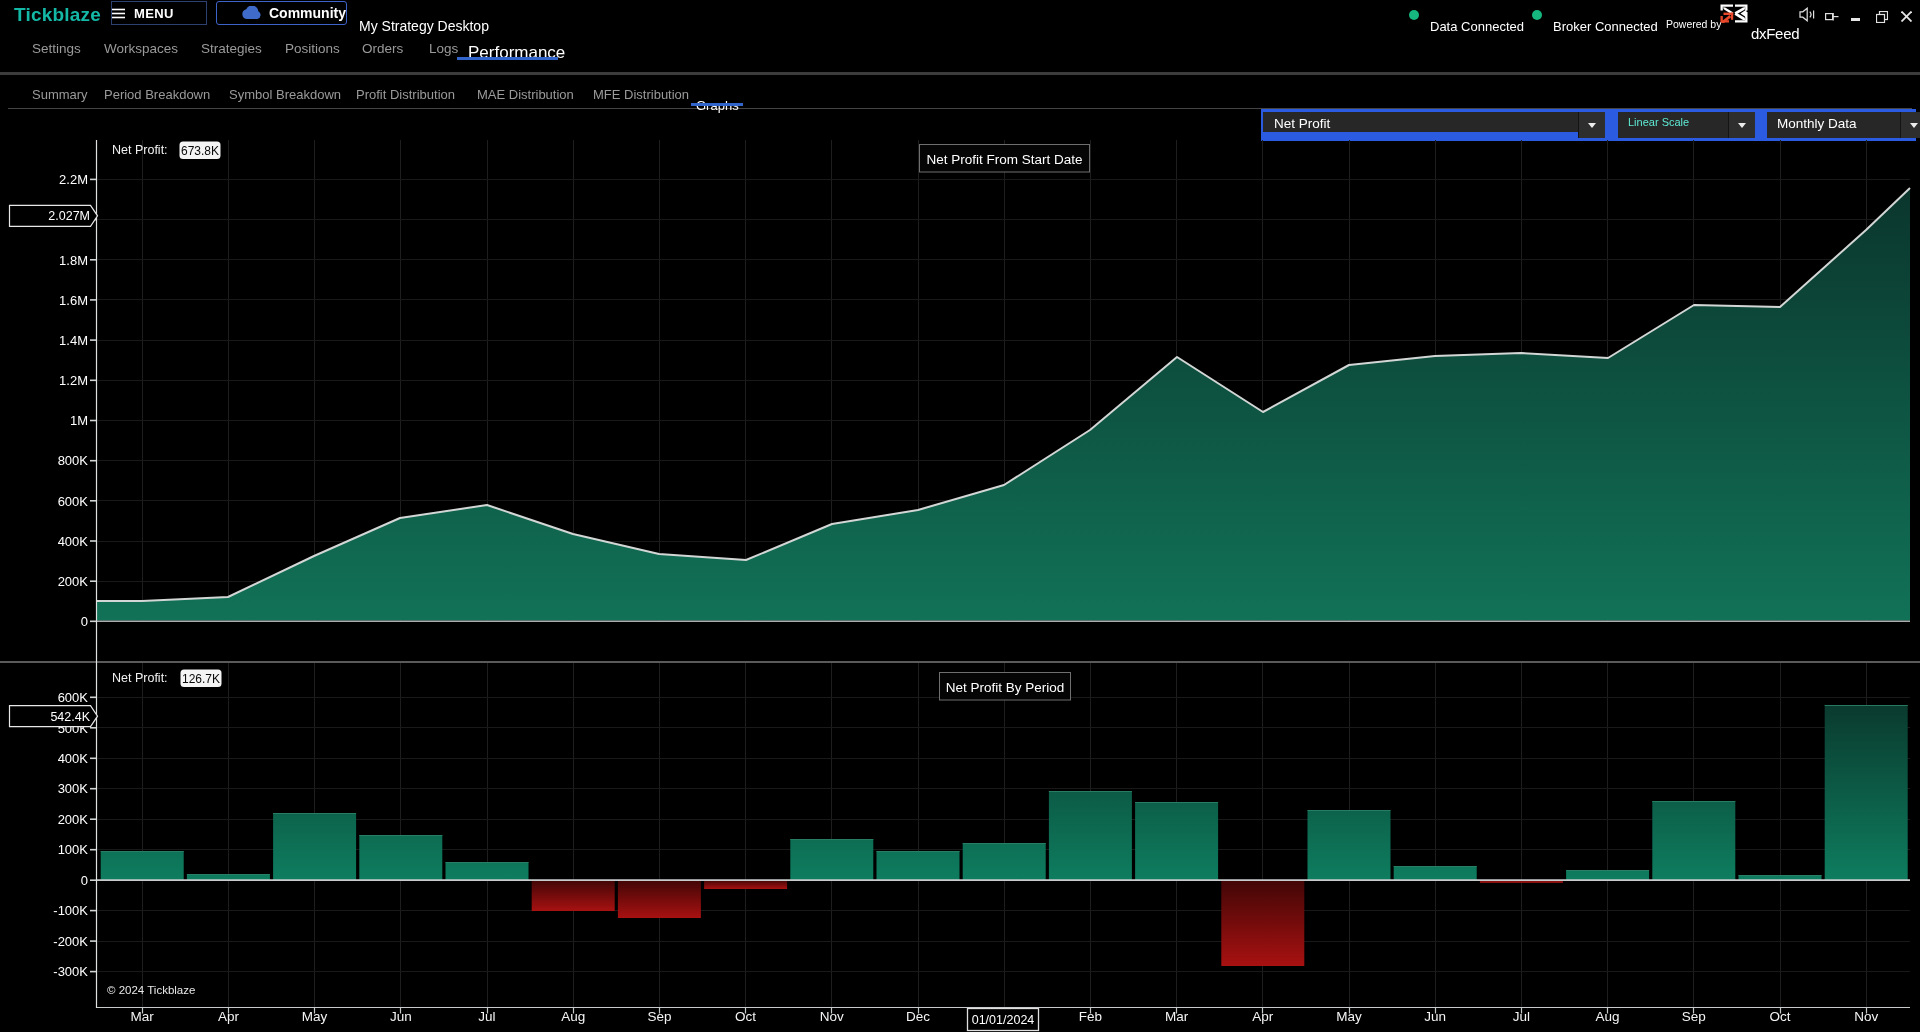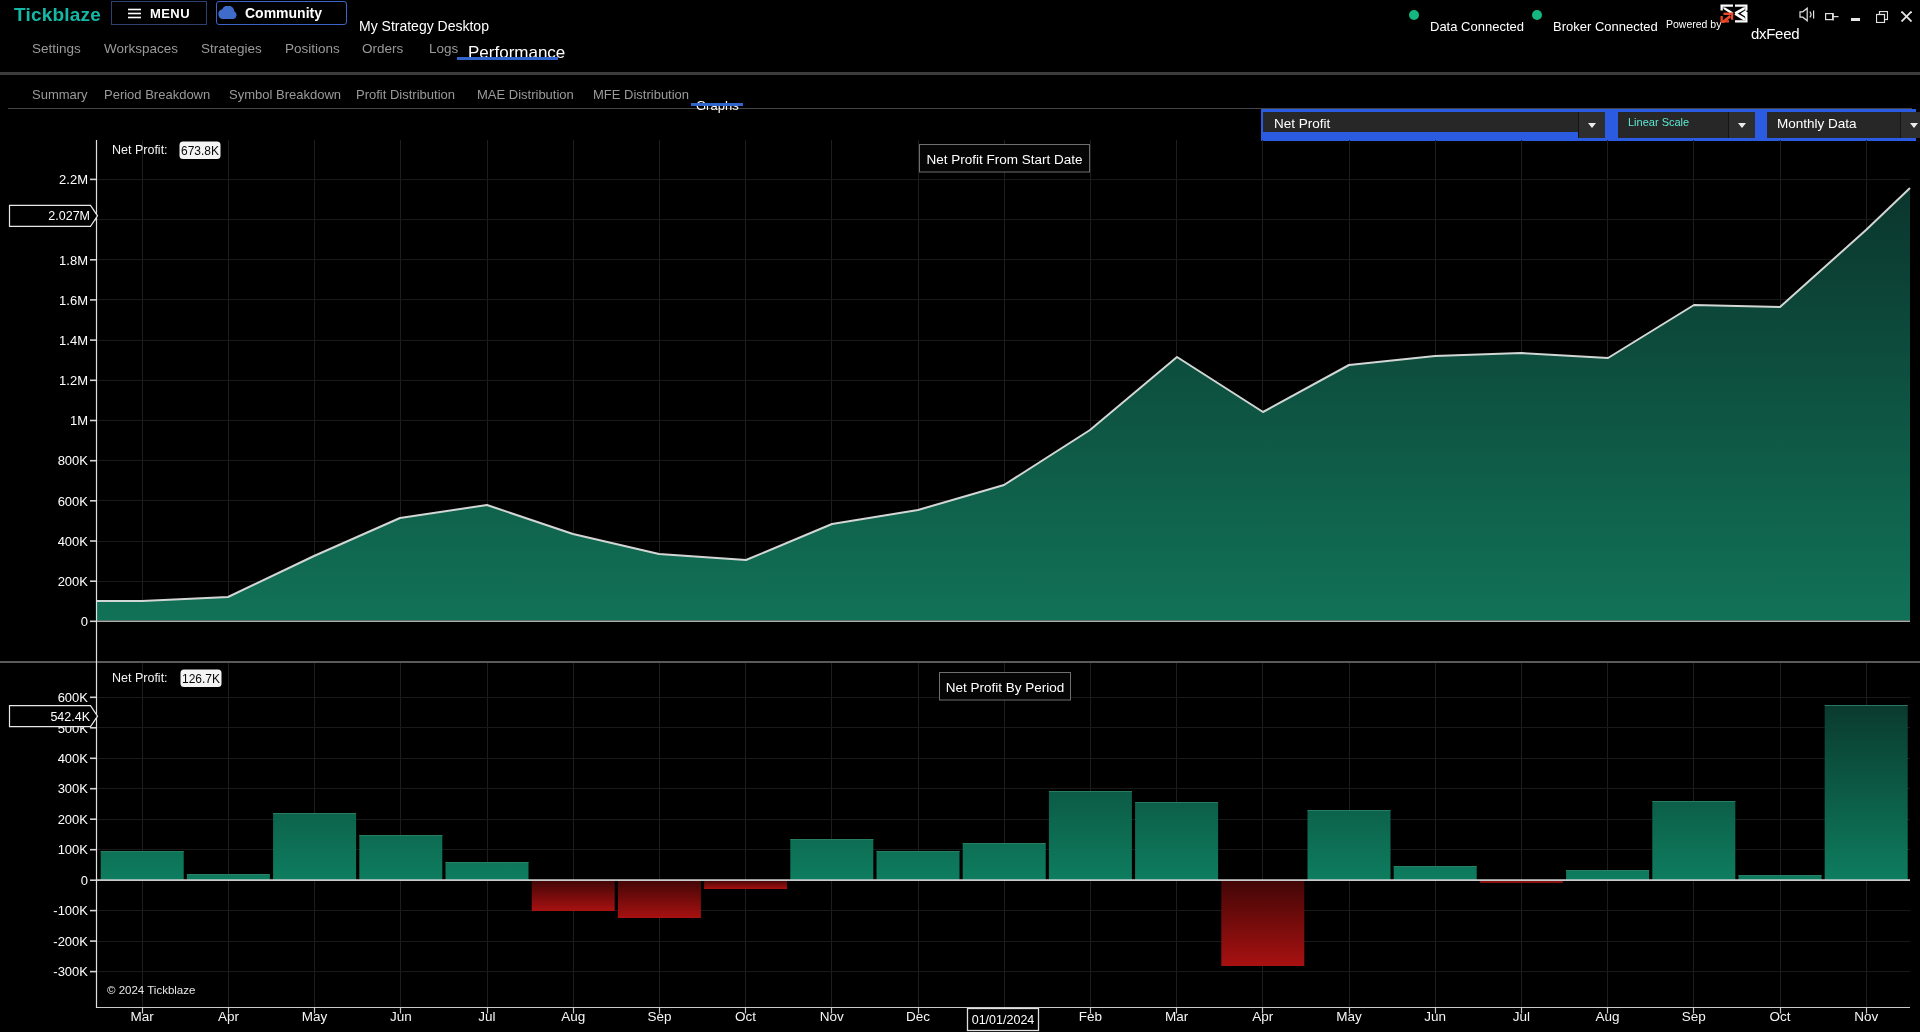--- a/index.html
+++ b/index.html
@@ -5,32 +5,32 @@
   font-family:"Liberation Sans", sans-serif; }
 .abs { position:absolute; }
 .hdrtxt { color:#fff;margin-top:11px; }
 .gray { color:#9a9a9a;margin-left:12px; }
 .dot { width:10px; height:10px; border-radius:50%; background:#15b77f; }
 </style></head>
 <body>
 
 <div class="abs" style="left:14px;top:4px;font-size:19px;font-weight:bold;color:#14b8a6;letter-spacing:0.2px">Tickblaze</div>
 
-<div class="abs" style="left:111px;top:1px;width:96px;height:24px;border:1px solid #2c416f;display:flex;align-items:center;justify-content:center;gap:9px">
+<div class="abs" style="left:111px;top:1px;width:96px;height:24px;border:1px solid #2c416f;display:flex;align-items:center;gap:9px">
   <svg width="13" height="11" viewBox="0 0 13 11">
       <g stroke="#fff" stroke-width="1.6">
         <line x1="0" y1="1.5" x2="13" y2="1.5"></line>
         <line x1="0" y1="5.5" x2="13" y2="5.5"></line>
         <line x1="0" y1="9.5" x2="13" y2="9.5"></line>
       </g>
     </svg>
   <span style="color:#fff;font-size:13px;font-weight:bold;letter-spacing:0.4px">MENU</span>
 </div>
 
-<div class="abs" style="left:216px;top:1px;width:131px;height:24px;border:1px solid #3c64c8;border-radius:3px;display:flex;align-items:center;justify-content:flex-start;gap:7px">
+<div class="abs" style="left:216px;top:1px;width:131px;height:24px;border:1px solid #3c64c8;border-radius:3px;display:flex;align-items:center;justify-content:flex-end;gap:7px">
   <svg width="21" height="14" viewBox="0 0 21 14">
       <path d="M5.5 13 A5 5 0 0 1 5.2 3.2 A6.4 6.4 0 0 1 17.3 5.2 A4.2 4.2 0 0 1 16.4 13 Z" fill="#3f6bca"></path>
     </svg>
   <span style="color:#fff;font-size:14px;font-weight:bold">Community</span>
 </div>
 
 <div class="abs hdrtxt" style="left:359px;top:7px;font-size:14px">My Strategy Desktop</div>
 
 <div class="abs dot" style="left:1409px;top:10px"></div>
 <div class="abs hdrtxt" style="left:1430px;top:8px;font-size:13px">Data Connected</div>

